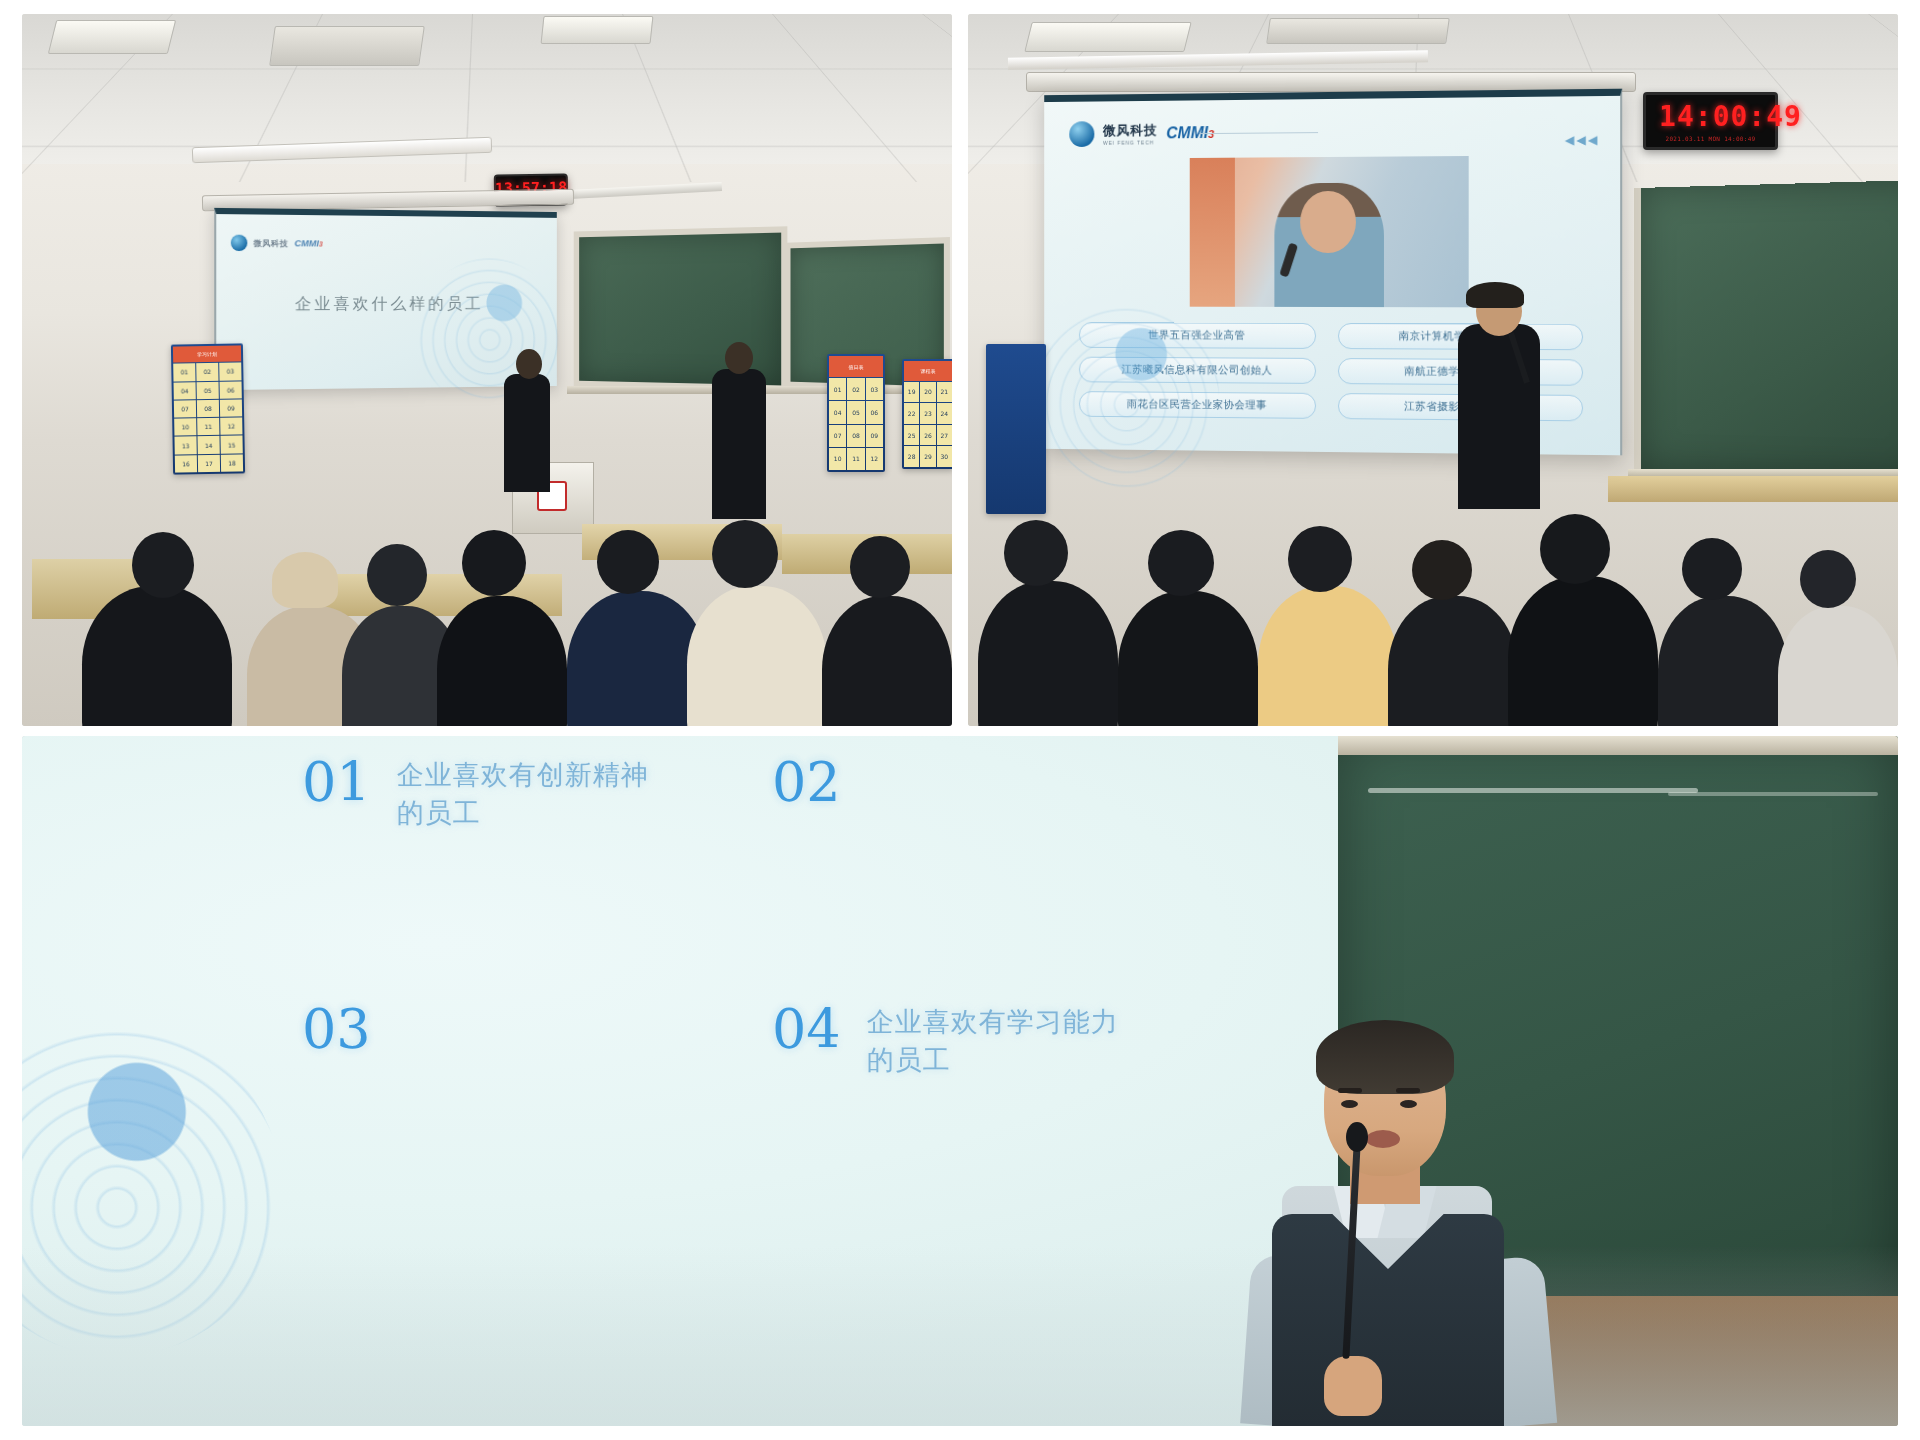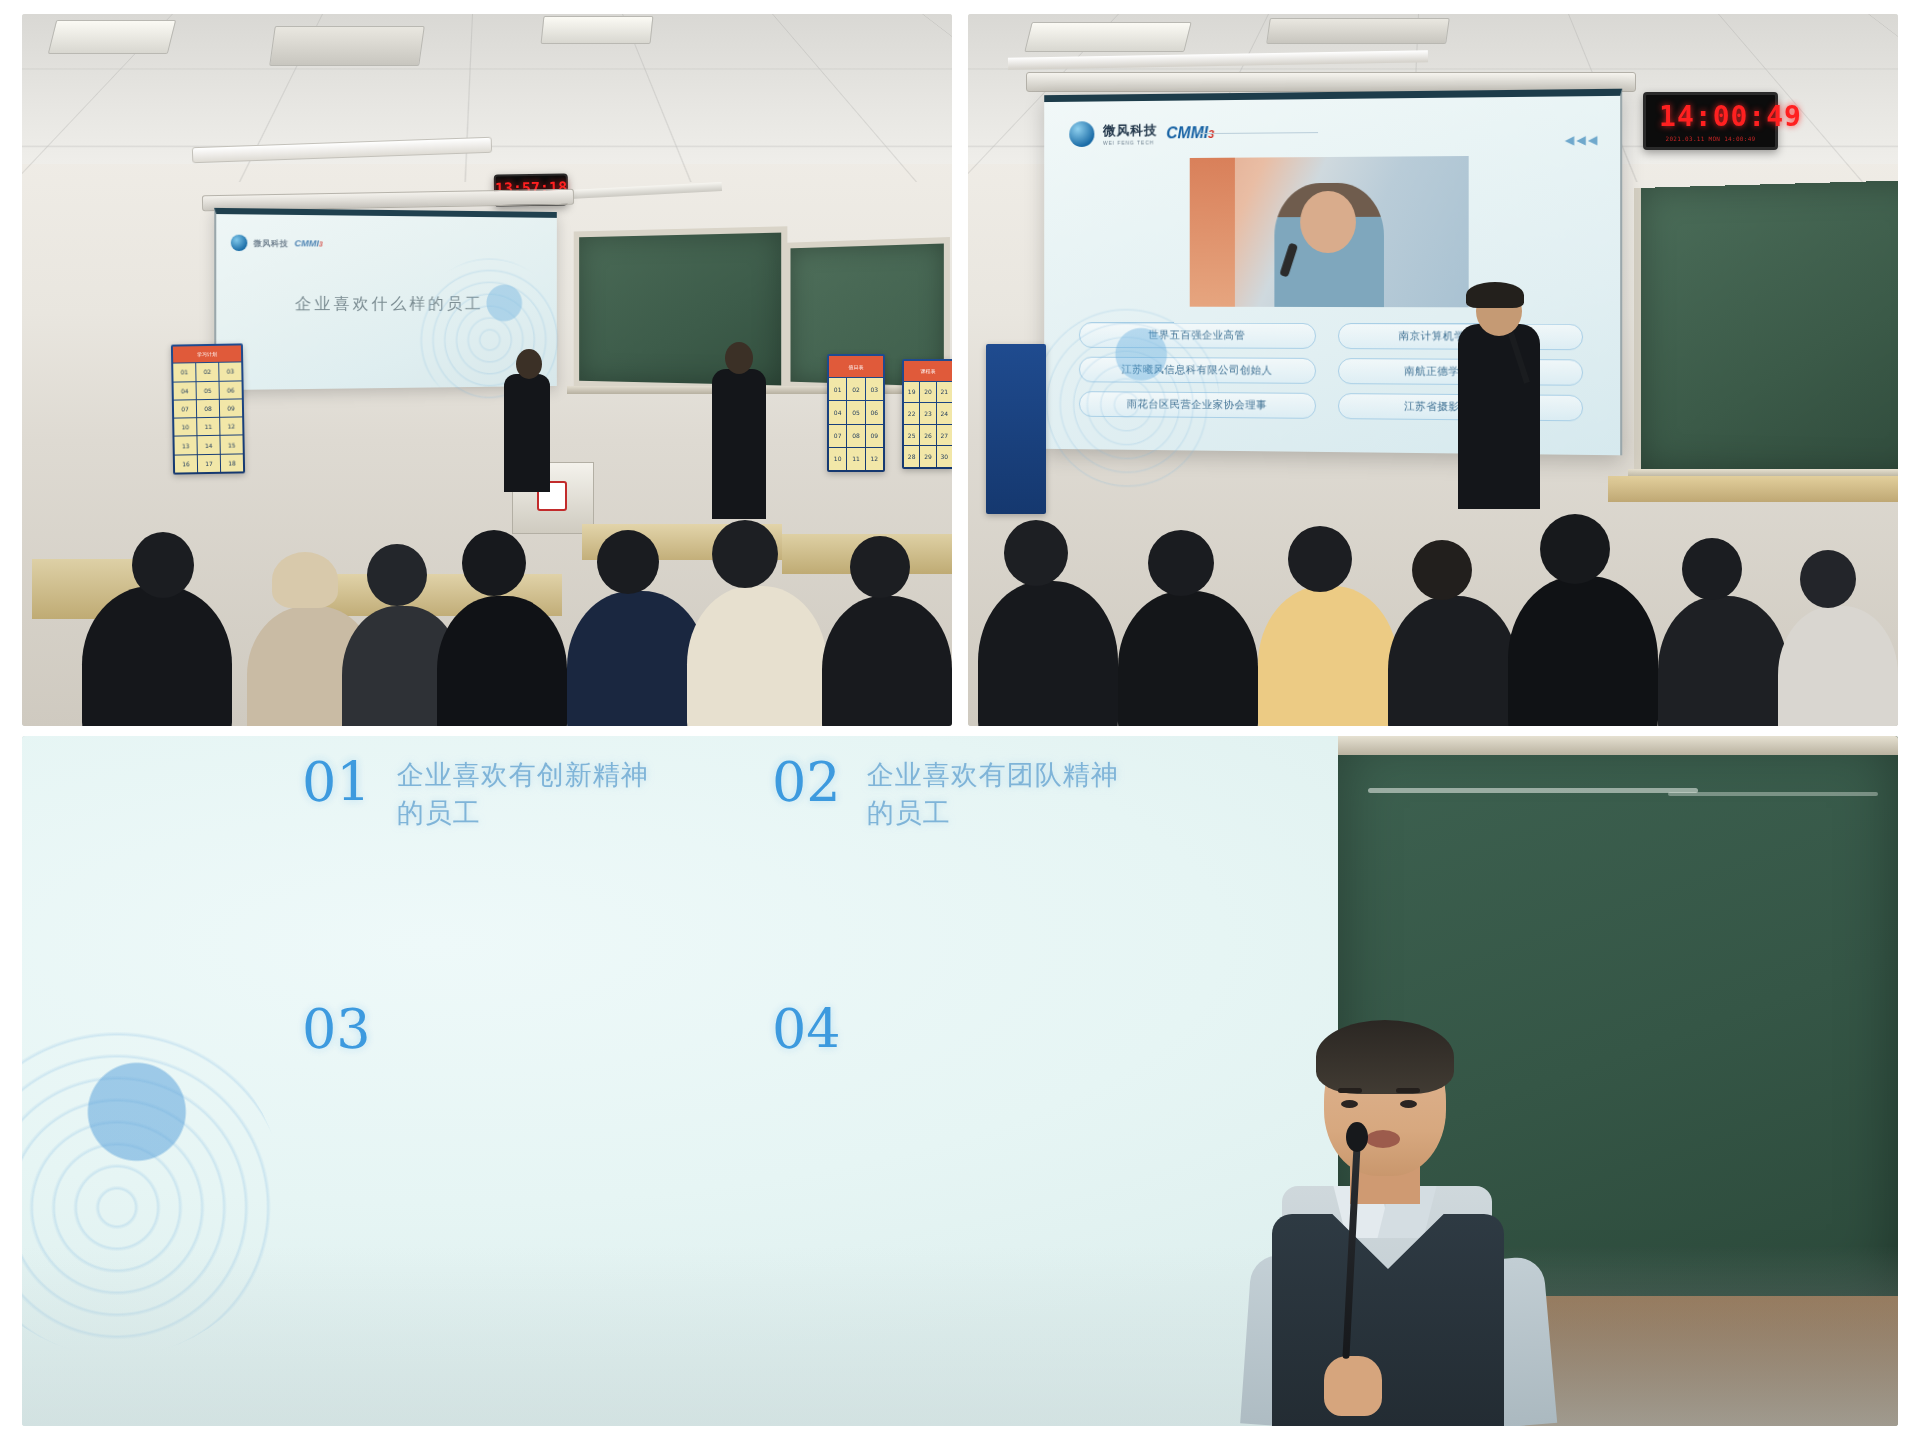--- a/index.html
+++ b/index.html
@@ -601,27 +601,27 @@
     <div class="slide3"></div>
     <div class="slide3-swirl"></div>
 
     <div class="bullets">
       <div class="bullet">
         <span class="num">01</span>
         <span class="txt">企业喜欢有创新精神的员工</span>
       </div>
       <div class="bullet">
         <span class="num">02</span>
-        <span class="txt">企业喜欢有团队精神的员工</span>
       </div>
       <div class="bullet">
         <span class="num">03</span>
       </div>
       <div class="bullet">
         <span class="num">04</span>
+        <span class="txt">企业喜欢有学习能力的员工</span>
       </div>
     </div>
 
     <div class="b3-board">
       <div class="rail"></div>
       <div class="chalkline"></div>
       <div class="chalkline2"></div>
     </div>
     <div class="b3-wall"></div>
     <div class="b3-room-left"></div>

